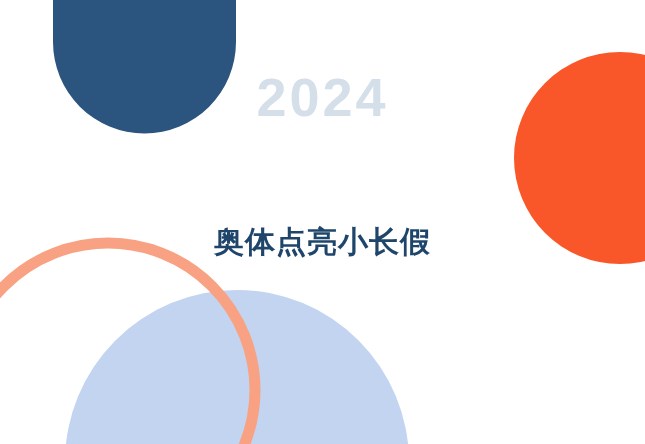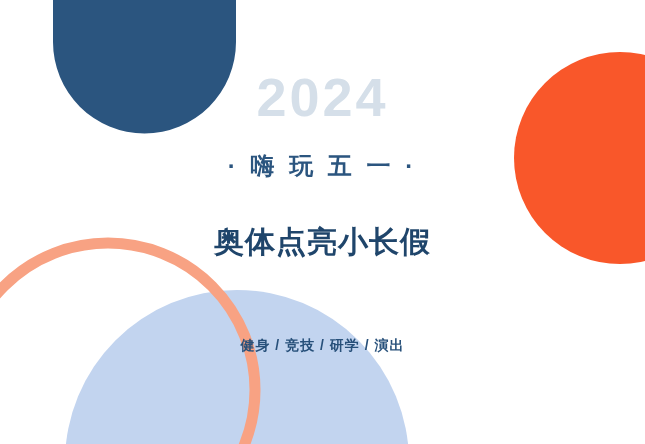--- a/index.html
+++ b/index.html
@@ -95,20 +95,18 @@
     <circle cx="620" cy="158" r="106" fill="#f9572a"></circle>
 
     <circle cx="237" cy="462" r="172" fill="#c2d4ef"></circle>
 
     <circle cx="108" cy="390" r="147" fill="none" stroke="#f8a283" stroke-width="11"></circle>
   </svg>
 
   <div class="text-layer">
     <div class="year">2024</div>
 
-    <div class="headline-1">· 嗨 玩 五 一 ·</div>
 
     <div class="headline-2">奥体点亮小长假</div>
 
-    <div class="tagline">健身 / 竞技 / 研学 / 演出</div>
   </div>
 
 </div>
 
 </body></html>

